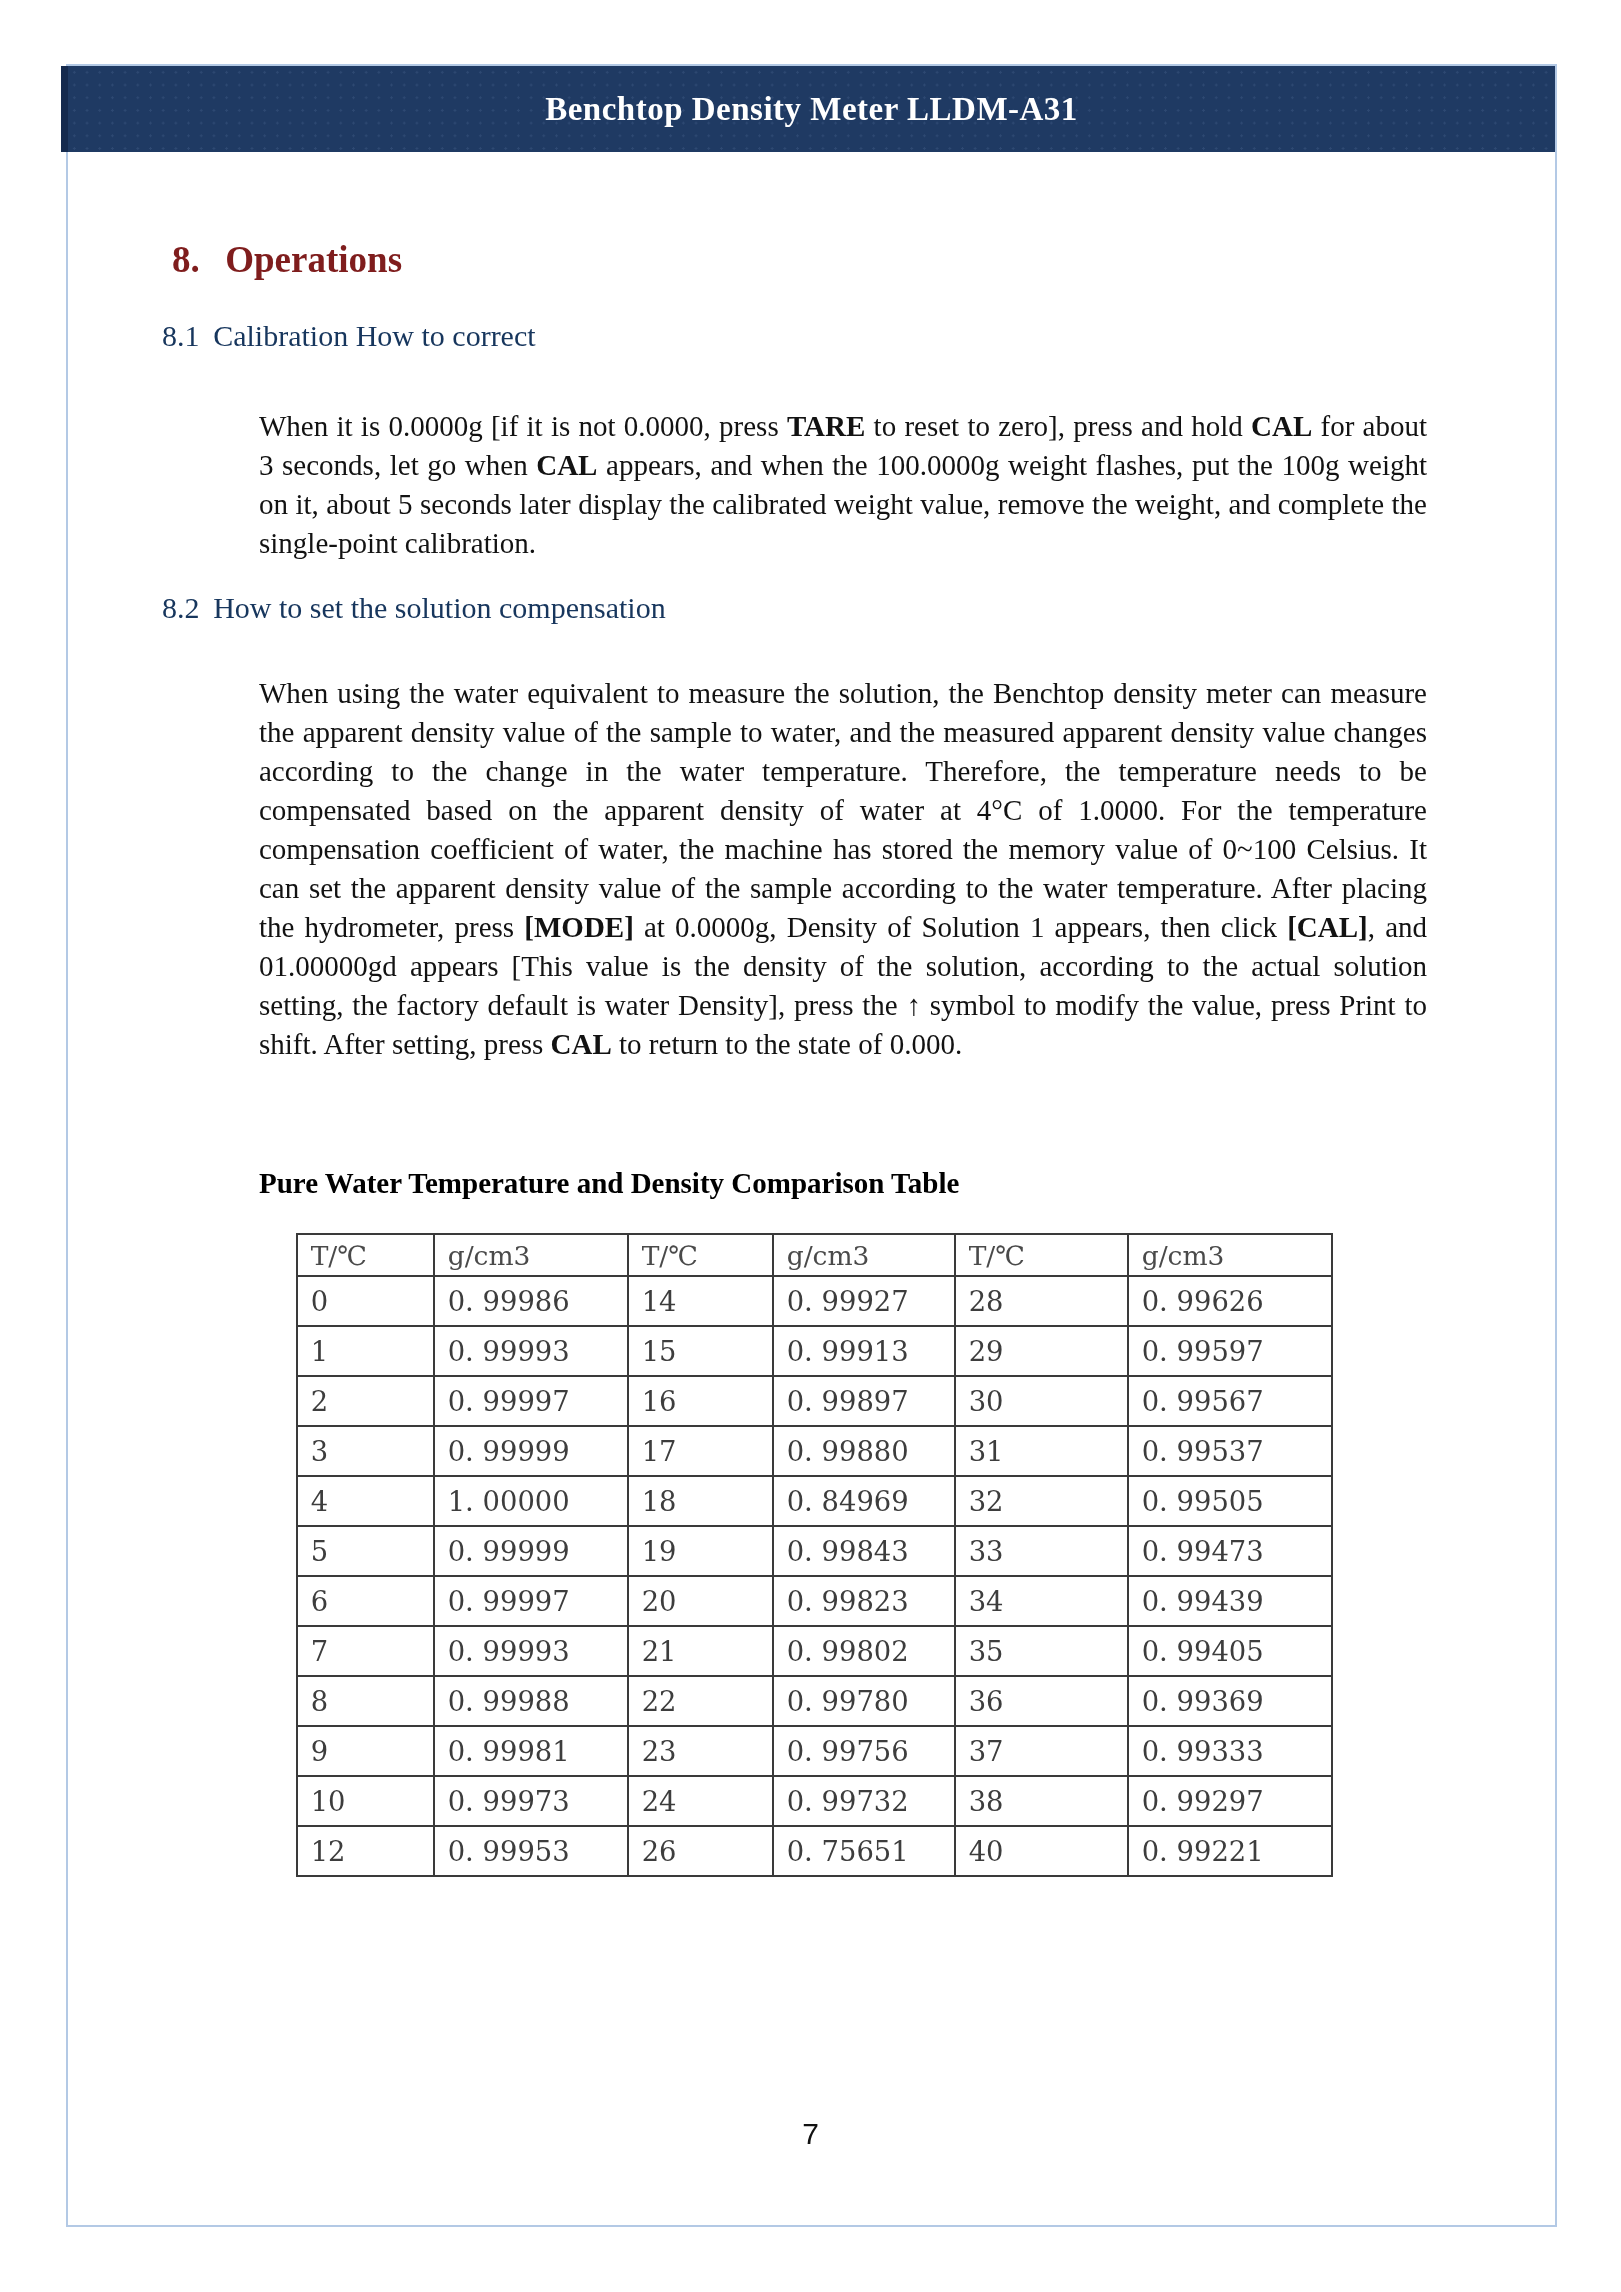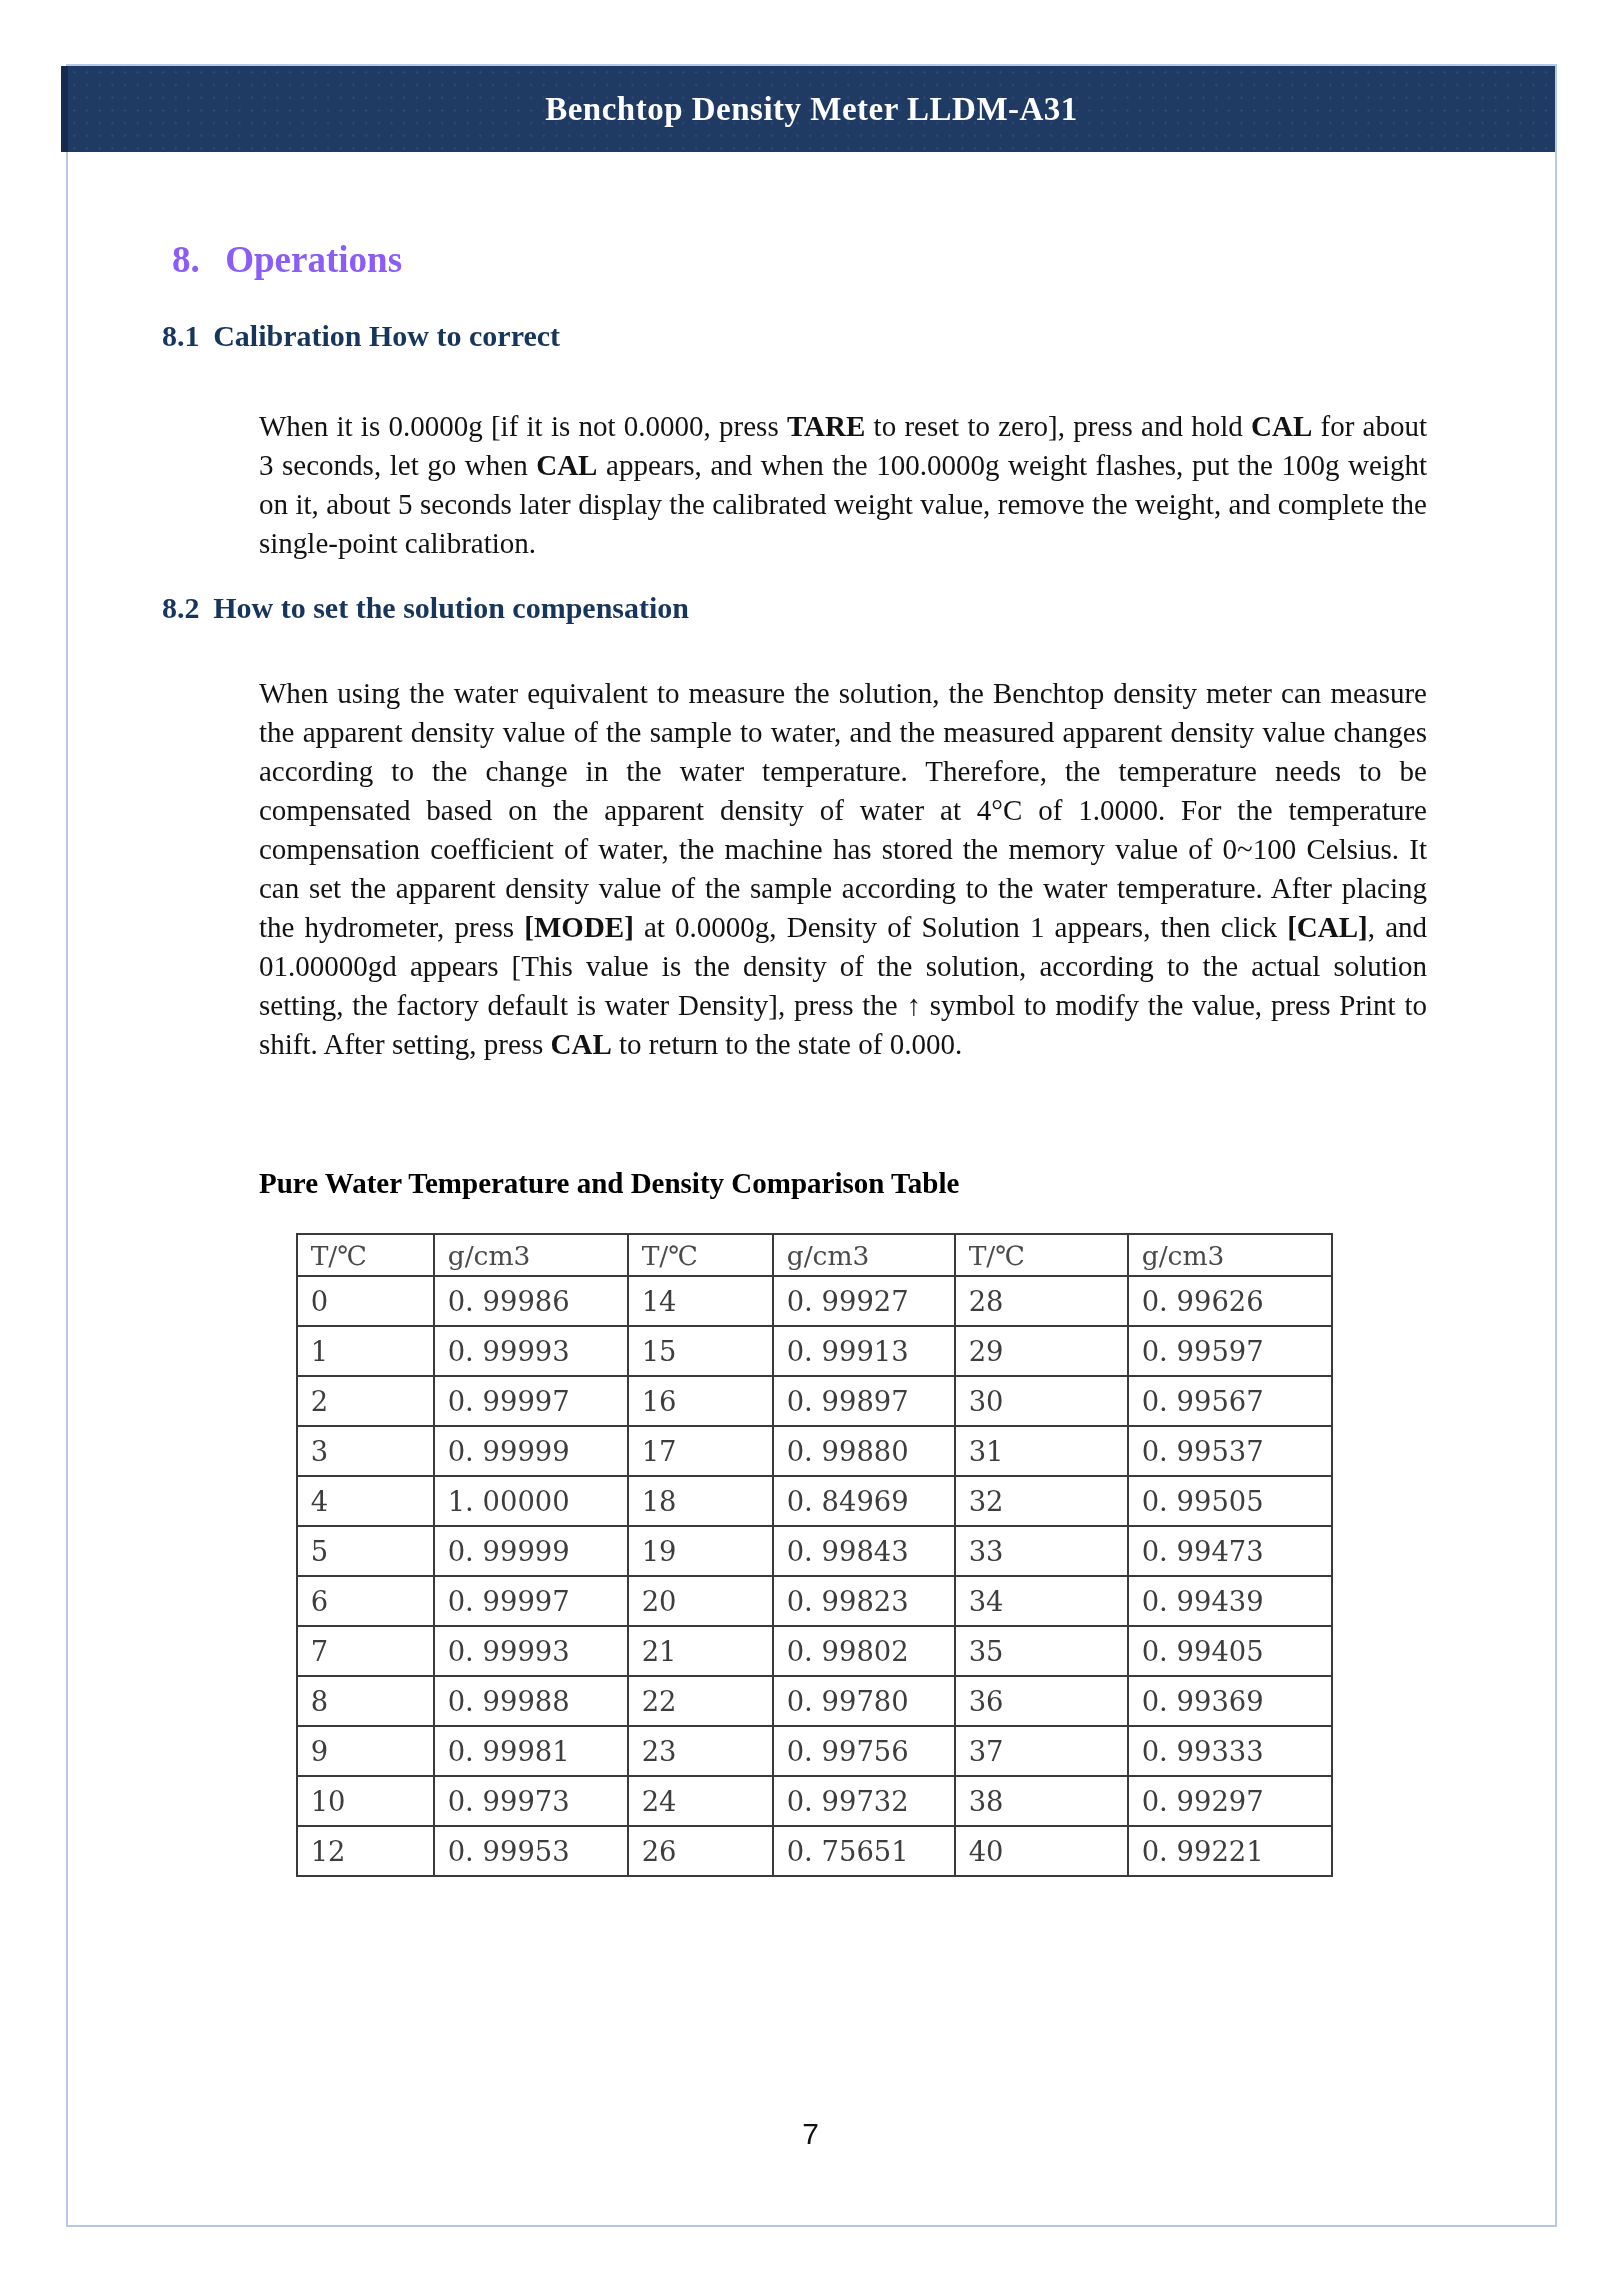--- a/index.html
+++ b/index.html
@@ -31,27 +31,27 @@
     background:#152a4e;
   }
   #header-title {
     width:100%; height:67px; line-height:86px;
     text-align:center;
     color:#ffffff; font-size:33px; font-weight:bold;
     letter-spacing:0.5px;
   }
   .h1 {
     position:absolute; left:172px; top:238px;
-    color:#8b5cf6; font-weight:bold; font-size:37px;
+    color:#7f1d1d; font-weight:bold; font-size:37px;
     white-space:nowrap;
   }
   .h1 .num { margin-right:25.5px; }
   .h2 {
     position:absolute; left:162px;
-    color:#17365d; font-weight:bold; font-size:30px;
+    color:#17365d; font-weight:normal; font-size:30px;
     white-space:nowrap;
   }
   .h2 .num { margin-right:13.7px; }
   #h-81 { top:319px; }
   #h-82 { top:591px;text-align:center; }
   .para {
     position:absolute; left:259px; width:1168px;
     font-size:29px; line-height:39px;
     color:#121212; text-align:justify;
   }

